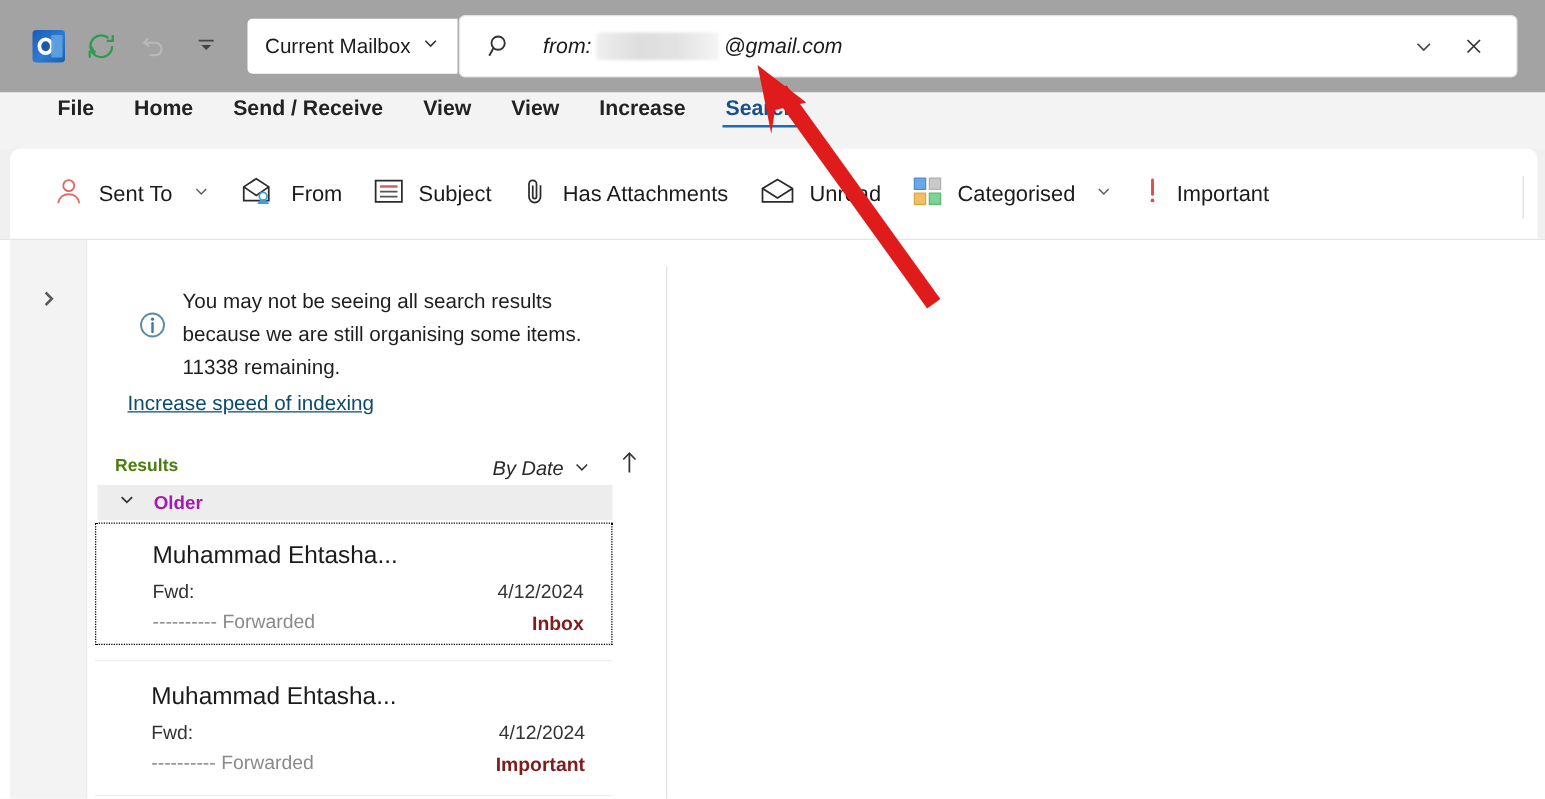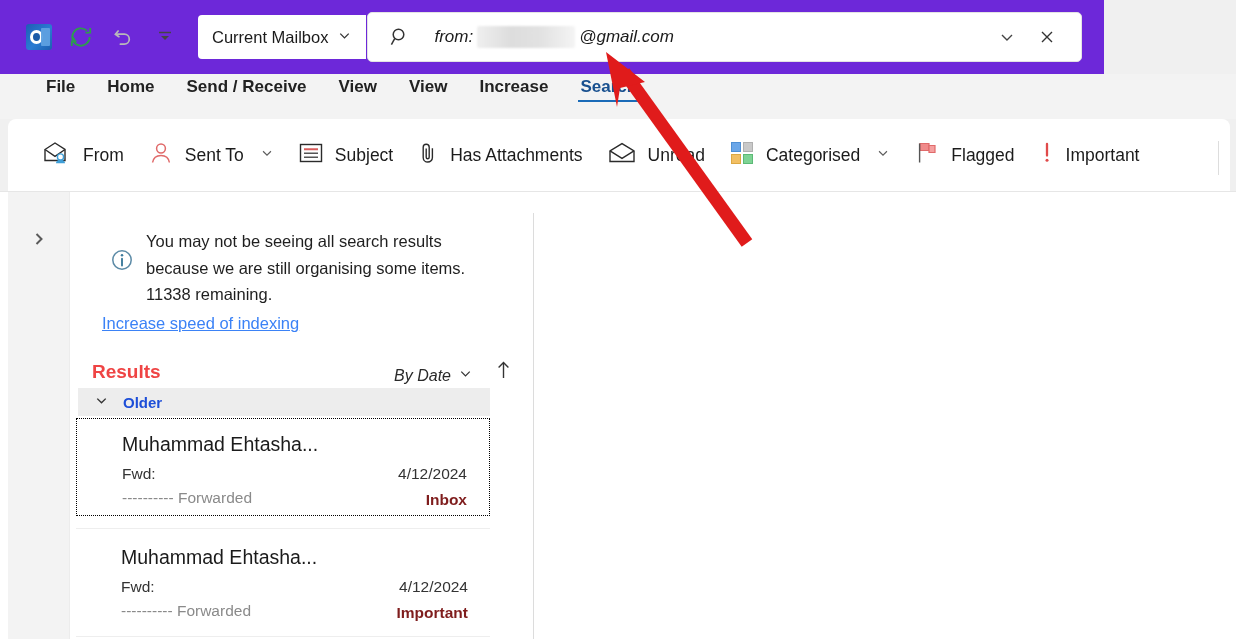--- a/index.html
+++ b/index.html
@@ -6,22 +6,22 @@
   html, body {
     width: 1236px; height: 639px;
     font-family: "Liberation Sans", sans-serif;
     background: #ffffff;
     overflow: hidden;
   }
   .app { position: relative; width: 1236px; height: 639px; background: #f0f0f0; }
 
   
   .titlebar {
-    position: absolute; left: 0; top: 0; width: 1104px; height: 74px;
-    background: #6d28d9;
+    position: absolute; left: 0; top: 0; width: 1236px; height: 74px;
+    background: #a3a3a3;
     display: flex; align-items: center;
   }
   .qat { display: flex; align-items: center; gap: 0px; padding-left: 18px; }
   .qat-btn {
     width: 42px; height: 40px;
     display: flex; align-items: center; justify-content: center;
   }
   .olk-logo {
     width: 26px; height: 26px; border-radius: 3px;
     background: linear-gradient(135deg,#1e5bb5 0%, #2b7cd3 55%, #1d5fae 100%);
@@ -109,36 +109,36 @@
 
   .list-pane { position: absolute; left: 70px; top: 1px; width: 463px; height: 447px; background: #fff; }
   .pane-split { position: absolute; left: 533px; top: 22px; width: 1px; height: 426px; background: #dcdcdc; }
   .reading-pane { position: absolute; left: 534px; top: 1px; right: 0; height: 447px; background: #ffffff; }
 
   .notice { position: absolute; left: 40px; top: 36px; width: 400px; display: flex; gap: 12px; }
   .info-icon { flex: none; margin-top: 20px; }
   .notice-text { font-size: 16.5px; line-height: 1.62; color: #1f1f1f; }
   .notice-link {
     position: absolute; left: 32px; top: 122px;
-    font-size: 16.5px; color: #3b82f6; 
+    font-size: 16.5px; color: #0c4a6e; 
   }
 
   .results-head {
     position: absolute; left: 22px; top: 160px; width: 420px; height: 40px;
     display: flex; align-items: center;
   }
-  .results-title { font-size: 19px; font-weight: bold; color: #ef4444; }
+  .results-title { font-size: 14px; font-weight: bold; color: #4d7c0f; }
   .results-right { margin-left: auto; display: flex; align-items: flex-end; gap: 22px; font-style: italic; }
   .sort-by { font-size: 16px; color: #2a2a2a; display: flex; align-items: center; gap: 7px; }
 
   .group-head {
     position: absolute; left: 8px; top: 196px; width: 412px; height: 28px;
     background: #ededed; display: flex; align-items: center; gap: 14px; padding-left: 16px;
   }
-  .group-label { font-size: 15px; font-weight: bold; color: #1d4ed8; }
+  .group-label { font-size: 15px; font-weight: bold; color: #a21caf; }
 
   .mail-item { position: absolute; left: 6px; width: 414px; height: 98px; }
   .mail-item.selected { border: 1.5px dotted #000; background: #ffffff; }
   .mail-item .sender {
     position: absolute; left: 45px; top: 14px; font-size: 19.5px; color: #1b1b1b;
     white-space: nowrap;
   }
   .mail-item .subject { position: absolute; left: 45px; top: 46px; font-size: 15.5px; color: #333; }
   .mail-item .preview { position: absolute; left: 45px; top: 70px; font-size: 15.5px; color: #8a8a8a; }
   .mail-item .date { position: absolute; right: 22px; top: 46px; font-size: 15.5px; color: #333; }
@@ -224,47 +224,47 @@
     <div class="menu-item">View</div>
     <div class="menu-item">View</div>
     <div class="menu-item">Increase</div>
     <div class="menu-item active">Search</div>
   </div>
 
   <div class="ribbon">
 
     <div class="rib-btn">
       <span>
+        <svg width="26" height="26" viewBox="0 0 26 26" fill="none" stroke="#e06a6a" stroke-width="1.5">
+          <circle cx="13" cy="8.5" r="4.4"></circle>
+          <path d="M4.6 22.5c.7-4.6 4.2-7.1 8.4-7.1s7.7 2.5 8.4 7.1"></path>
+        </svg>
+      </span>
+      <span class="rib-label">Sent To</span>
+      <span class="rib-chev">
+        <svg width="14" height="14" viewBox="0 0 16 16" fill="none" stroke="#333" stroke-width="1.3">
+          <path d="M3.5 6l4.5 4.5L12.5 6"></path>
+        </svg>
+      </span>
+    </div>
+
+    <div class="rib-btn">
+      <span>
         <svg width="30" height="26" viewBox="0 0 30 26" fill="none">
           <path d="M3 9.5L13 3l10 6.5v11H3z" stroke="#2b2b2b" stroke-width="1.4"></path>
           <path d="M3 9.5l10 6.8 10-6.8" stroke="#2b2b2b" stroke-width="1.4"></path>
           <circle cx="18.5" cy="17" r="3.1" fill="#ffffff" stroke="#3f9fd8" stroke-width="1.4"></circle>
           <path d="M13.9 23.2c.4-2.3 2.3-3.6 4.6-3.6s4.2 1.3 4.6 3.6z" fill="#3f9fd8"></path>
         </svg>
       </span>
       <span class="rib-label">From</span>
     </div>
 
     <div class="rib-btn">
       <span>
-        <svg width="26" height="26" viewBox="0 0 26 26" fill="none" stroke="#e06a6a" stroke-width="1.5">
-          <circle cx="13" cy="8.5" r="4.4"></circle>
-          <path d="M4.6 22.5c.7-4.6 4.2-7.1 8.4-7.1s7.7 2.5 8.4 7.1"></path>
-        </svg>
-      </span>
-      <span class="rib-label">Sent To</span>
-      <span class="rib-chev">
-        <svg width="14" height="14" viewBox="0 0 16 16" fill="none" stroke="#333" stroke-width="1.3">
-          <path d="M3.5 6l4.5 4.5L12.5 6"></path>
-        </svg>
-      </span>
-    </div>
-
-    <div class="rib-btn">
-      <span>
         <svg width="26" height="24" viewBox="0 0 26 24" fill="none">
           <rect x="2.5" y="3.5" width="21" height="17" stroke="#2b2b2b" stroke-width="1.4"></rect>
           <path d="M6 8.2h14" stroke="#d85d5d" stroke-width="2"></path>
           <path d="M6 12.2h14M6 16.2h14" stroke="#555" stroke-width="1.4"></path>
         </svg>
       </span>
       <span class="rib-label">Subject</span>
     </div>
 
     <div class="rib-btn">
@@ -296,30 +296,20 @@
         </svg>
       </span>
       <span class="rib-label">Categorised</span>
       <span class="rib-chev">
         <svg width="14" height="14" viewBox="0 0 16 16" fill="none" stroke="#333" stroke-width="1.3">
           <path d="M3.5 6l4.5 4.5L12.5 6"></path>
         </svg>
       </span>
     </div>
 
-    <div class="rib-btn">
-      <span>
-        <svg width="26" height="26" viewBox="0 0 26 26" fill="none">
-          <path d="M6 3.5h9v7H6z" fill="#f08a8a" stroke="#e06a6a" stroke-width="1.2"></path>
-          <path d="M15 5.5h6v7h-6z" fill="#f5a0a0" stroke="#e06a6a" stroke-width="1.2"></path>
-          <path d="M5.6 3.5v19" stroke="#555" stroke-width="1.4"></path>
-        </svg>
-      </span>
-      <span class="rib-label">Flagged</span>
-    </div>
 
     <div class="rib-btn">
       <span>
         <svg width="16" height="26" viewBox="0 0 16 26" fill="none">
           <path d="M8 4v11.5" stroke="#e04a4a" stroke-width="2.3" stroke-linecap="round"></path>
           <circle cx="8" cy="20.3" r="1.5" fill="#e04a4a"></circle>
         </svg>
       </span>
       <span class="rib-label">Important</span>
     </div>

